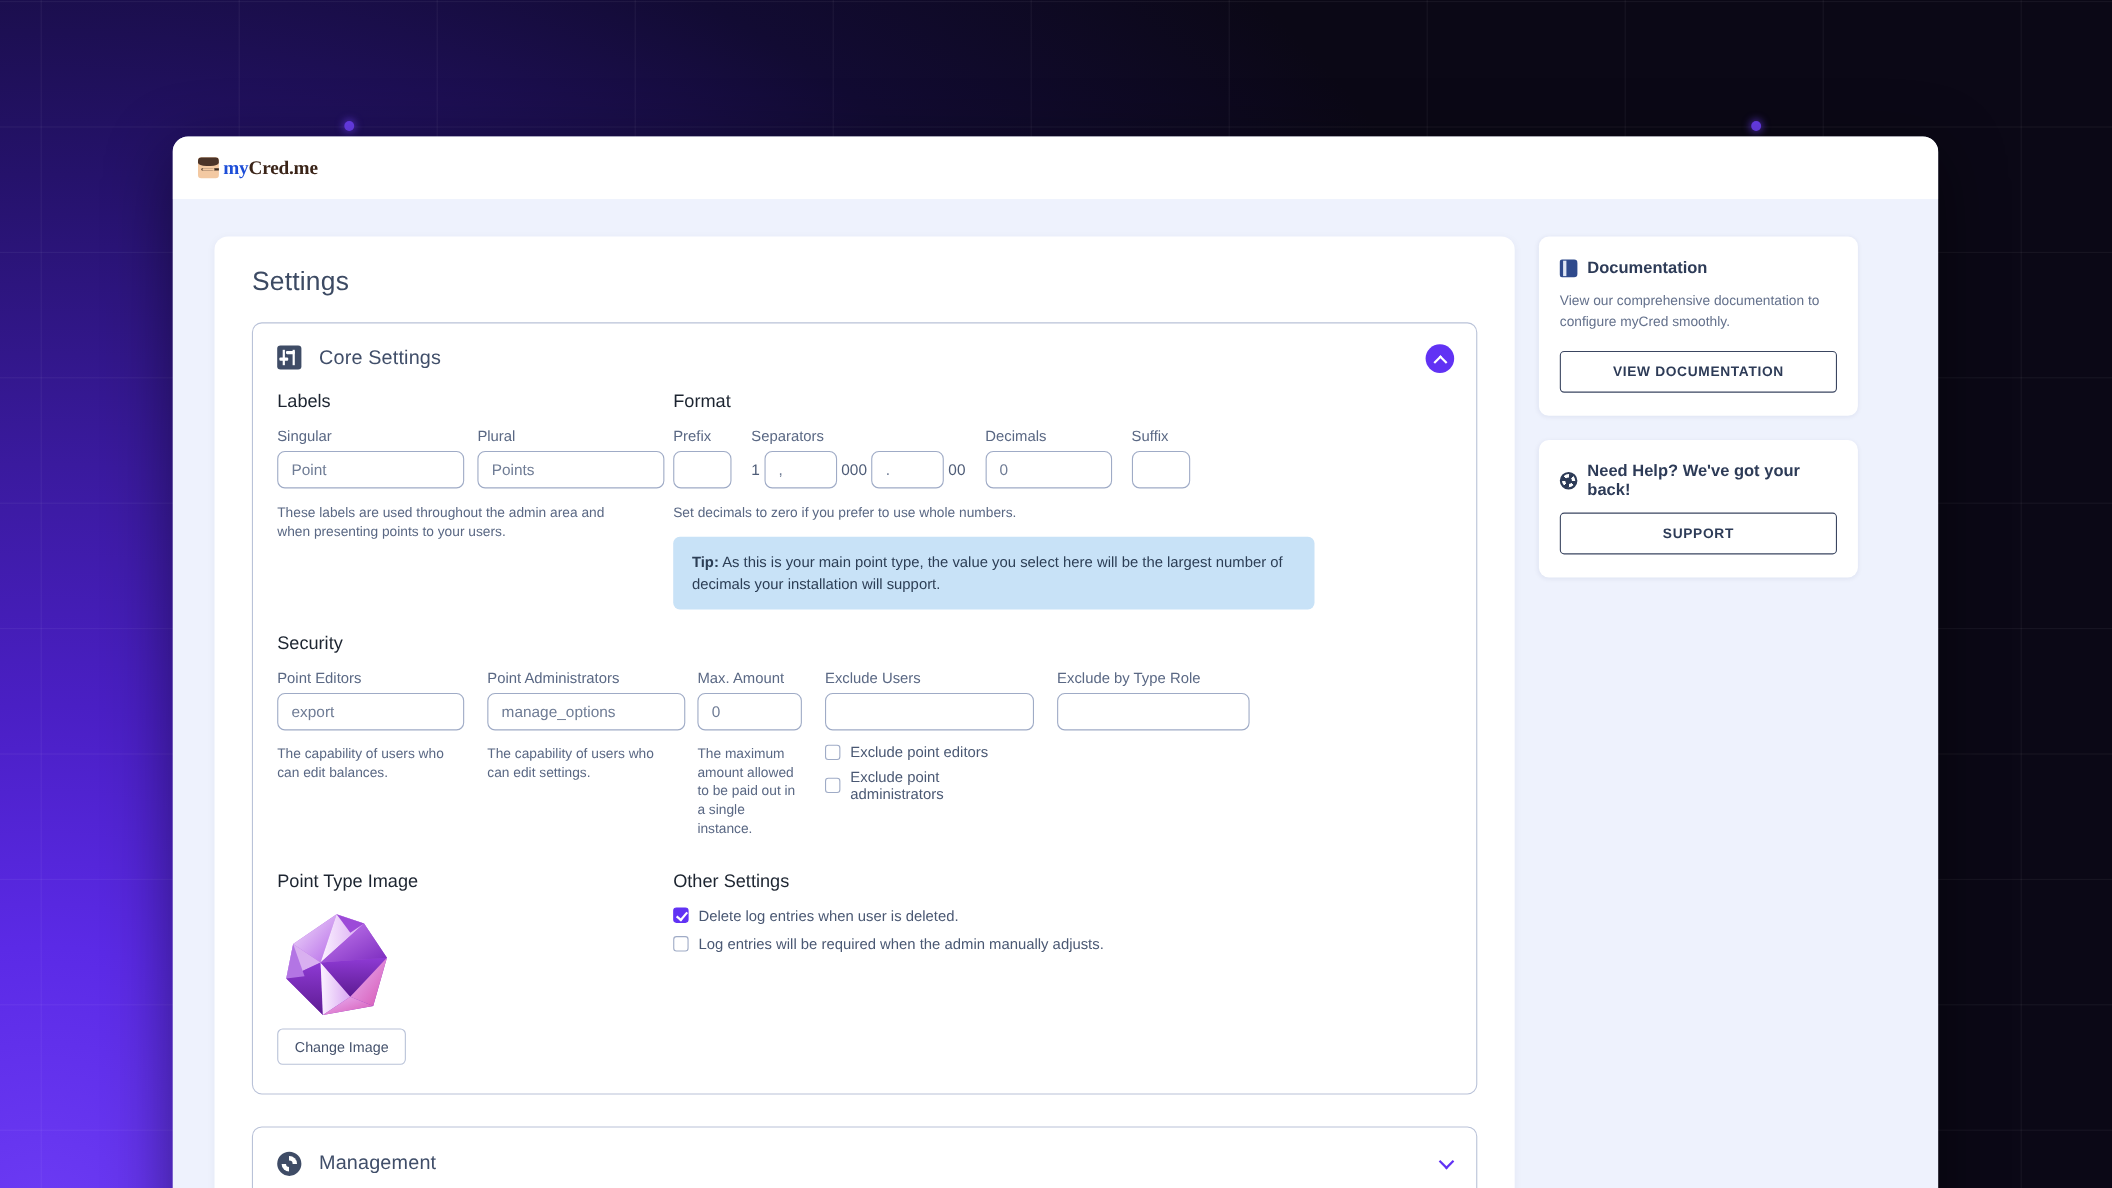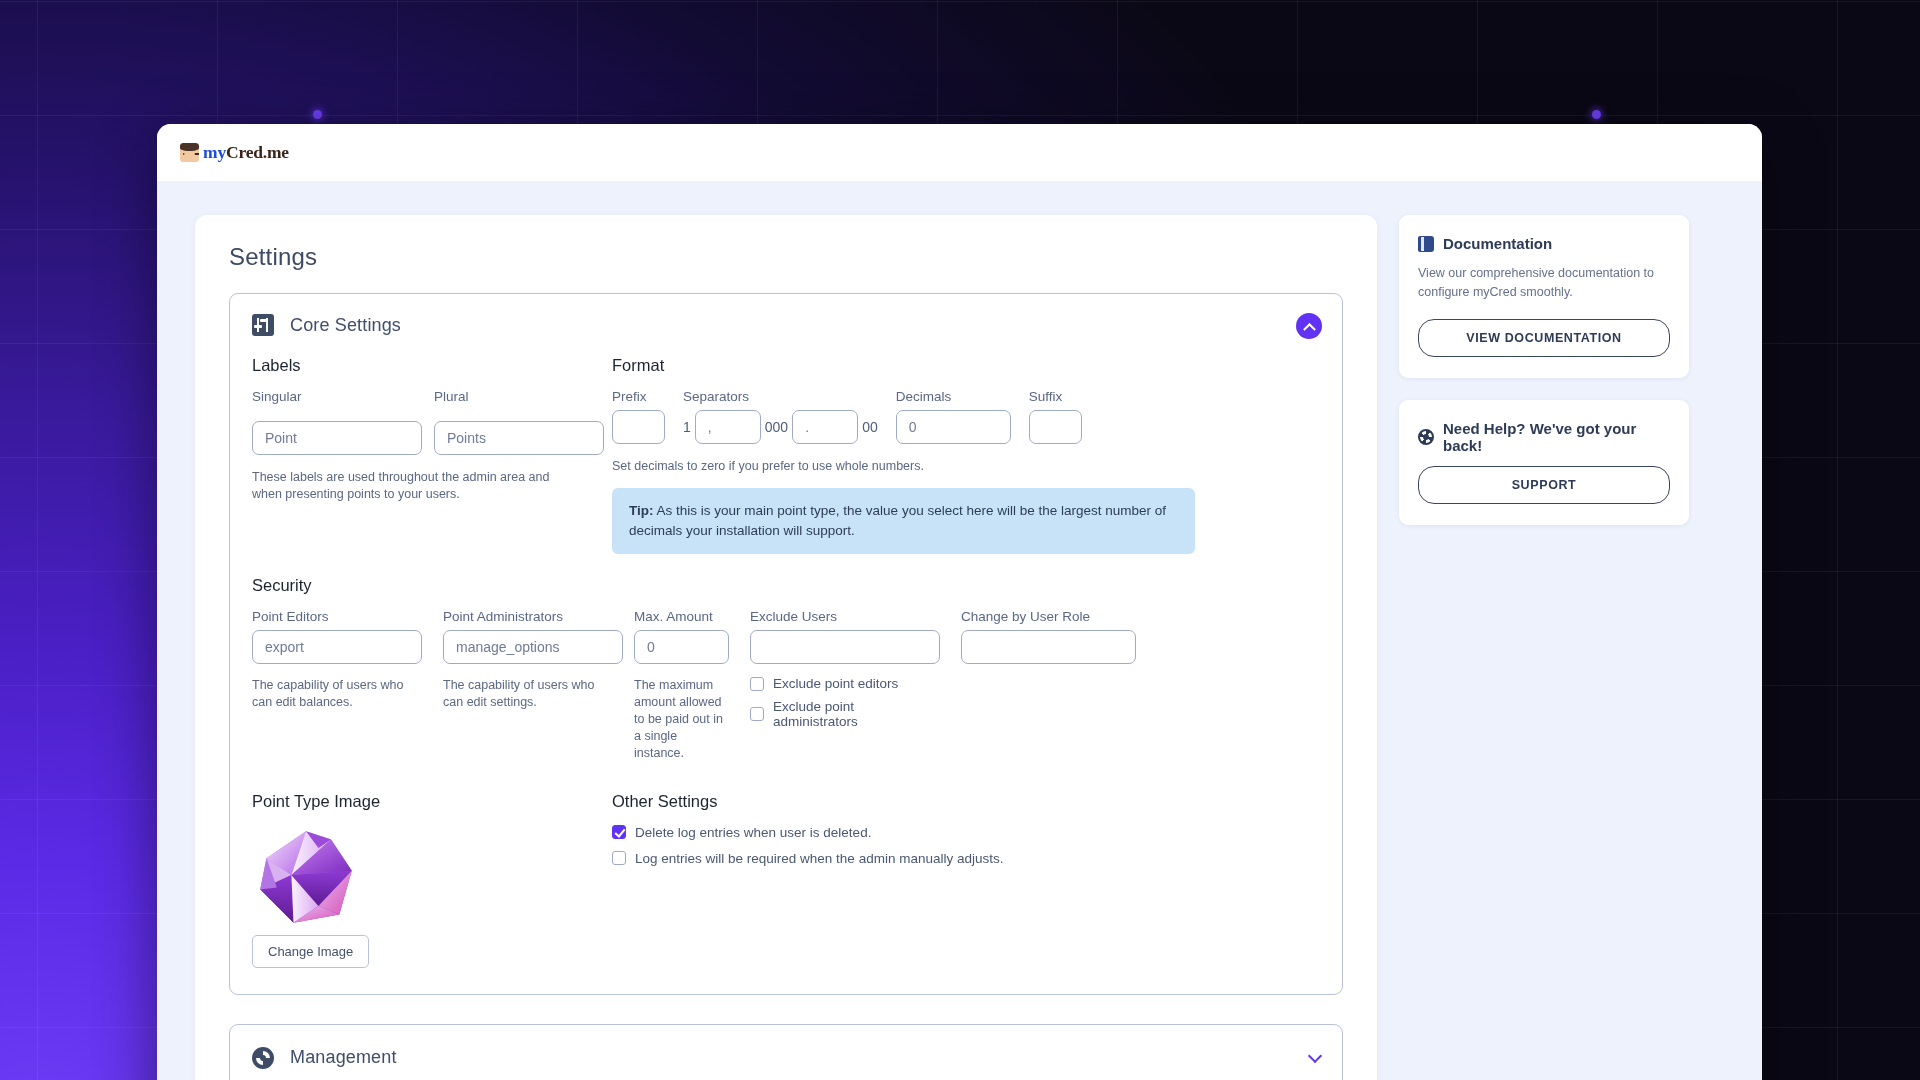--- a/index.html
+++ b/index.html
@@ -132,21 +132,21 @@
   .inp {
     border: 1px solid #9fabc6; border-radius: 7px; background: #fff;
     height: 34px; font-size: 14px; color: #6f7c95; padding: 0 12px;
     font-family: "Liberation Sans", sans-serif; outline: none;
   }
   .inp::placeholder { color: #6f7c95; }
 
   .helptext { font-size: 12.5px; color: #5a6884; line-height: 1.35; margin-top: 14px; }
 
   .fields-2 { display: flex; gap: 12px; }
-  .fields-2 .inp { width: 170px; margin-top: 11px; }
+  .fields-2 .inp { width: 170px; }
 
   .fmt-row { display: flex; align-items: flex-end; gap: 0; }
   .fmt-group { margin-right: 18px; }
   .sep-inline { display: flex; align-items: center; gap: 4px; }
   .sep-text { font-size: 14px; color: #4e5c77; }
   .sep-inp { width: 66px; }
 
   .tipbox {
     margin-top: 13px; background: #c8e2f7; border-radius: 6px;
     padding: 13px 17px; font-size: 13.5px; color: #2c3e55; line-height: 1.5;
@@ -187,21 +187,21 @@
   .icon-book { width: 16px; height: 16px; flex:none; position: relative; }
   .icon-book::before { content:""; position:absolute; inset:0; background:#2f4a8c; border-radius:2px 3px 3px 2px; }
   .icon-book::after { content:""; position:absolute; left:3px; top:1px; width:3px; height:14px; background:#dfe6f5; }
   .icon-life { width: 16px; height: 16px; flex:none; border-radius:50%; background:
       conic-gradient(#2d3b57 0 12%, #fff 0 25%, #2d3b57 0 37%, #fff 0 50%, #2d3b57 0 62%, #fff 0 75%, #2d3b57 0 87%, #fff 0);
       border: 2px solid #2d3b57; position: relative; }
   .icon-life::after { content:""; position:absolute; left:50%; top:50%; width:6px; height:6px; margin:-3px 0 0 -3px; border-radius:50%; background:#2d3b57; }
   .side-text { font-size: 12.5px; color: #64718c; line-height: 1.55; margin-bottom: 16px; }
   .side-btn {
     display: block; width: 100%; text-align: center;
-    border: 1.5px solid #3a4560; border-radius: 16px; background: #fff;
+    border: 1.5px solid #3a4560; border-radius: 4px; background: #fff;
     padding: 11px 0; font-size: 12.5px; font-weight: 700; color: #2d3b57;
     letter-spacing: .6px; cursor: pointer; font-family: "Liberation Sans", sans-serif;
   }
 </style>
 </head>
 <body>
 
 <div id="backdrop">
   <div id="grid"></div>
   <div class="node" style="left:313px; top:110px;"></div>
@@ -308,21 +308,21 @@
               <div class="cbrow" style="margin-top:12px">
                 <span class="cbox"></span>
                 <span class="cblabel">Exclude point editors</span>
               </div>
               <div class="cbrow">
                 <span class="cbox"></span>
                 <span class="cblabel">Exclude point administrators</span>
               </div>
             </div>
             <div class="sec-col" style="width:175px; margin-right:0">
-              <div class="field-label">Change by User Role</div>
+              <div class="field-label">Exclude by Type Role</div>
               <input class="inp" style="width: 175px;" value="">
             </div>
           </div>
 
           <div class="grid-row" style="margin-top:30px">
             <div class="col-labels">
               <div class="section-head" style="margin-top:0">Point Type Image</div>
               <svg class="gem" viewBox="0 0 100 100">
                 <defs>
                   <linearGradient id="g1" x1="0" y1="0" x2="1" y2="1">

